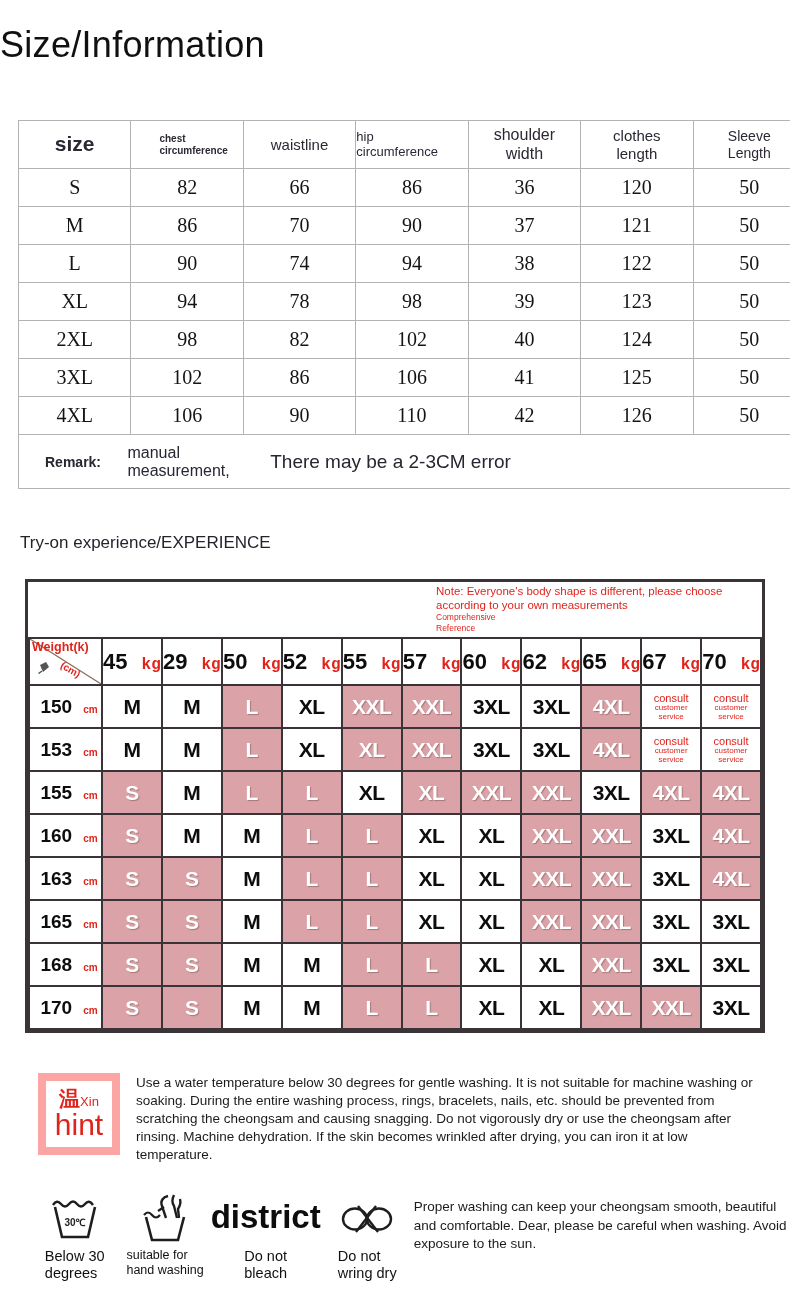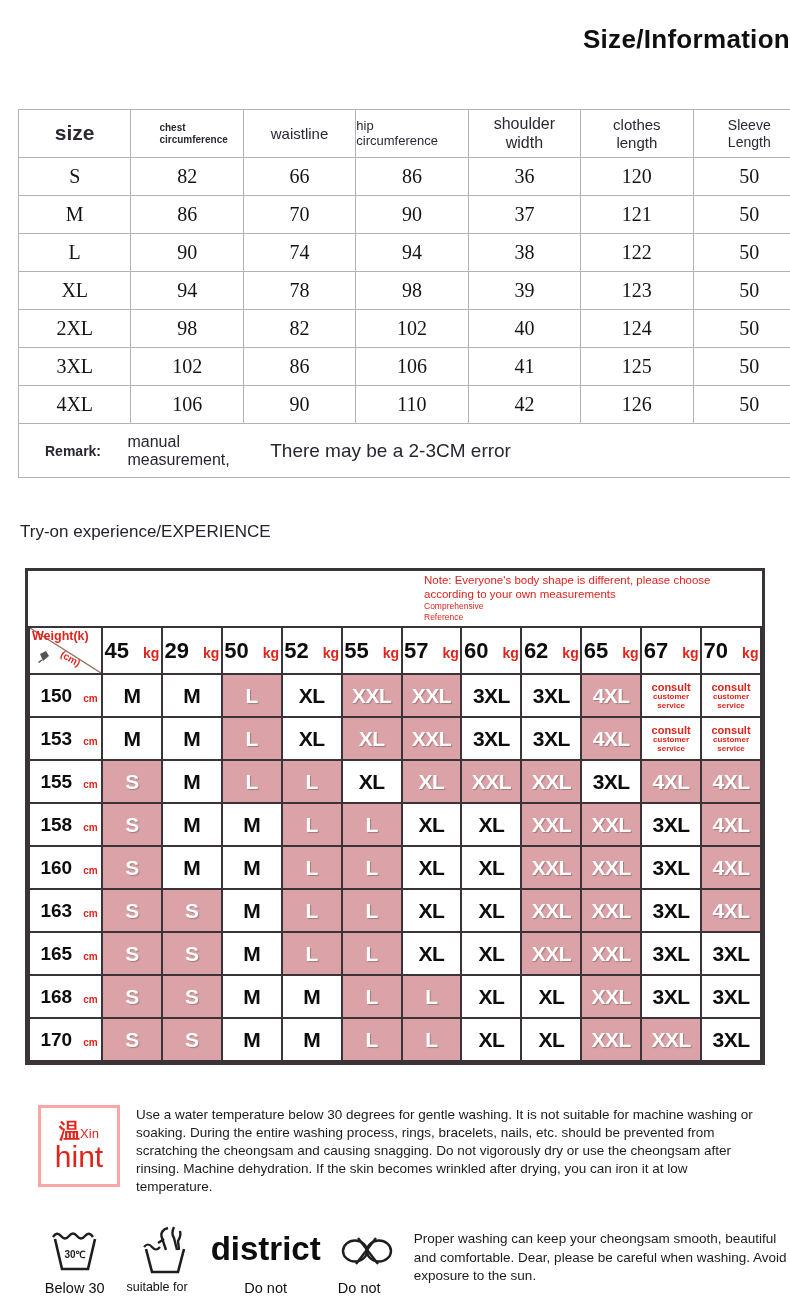--- a/index.html
+++ b/index.html
@@ -8,23 +8,23 @@
     background: #ffffff;
     font-family: "Liberation Sans", sans-serif;
     color: #1c1c1c;
     overflow: hidden;
   }
   .page { position: relative; width: 790px; }
 
   
   .page-title {
     margin-top: 24px;
-    text-align: right;
-    font-size: 26px;
-    font-weight: 700;
+    text-align: left;
+    font-size: 36px;
+    font-weight: 400;
     color: #101010;
     letter-spacing: 0.3px;
   }
 
   
   table.size-table {
     margin: 54px 0 0 18px;
     width: 788px;
     border-collapse: collapse;
     table-layout: fixed;
@@ -58,53 +58,53 @@
   .remark-error { font-size: 19px; color: #2a2530; margin-left: 36px; vertical-align: middle; }
 
   
   .tryon-heading { margin: 44px 0 0 20px; font-size: 17px; color: #26222c; }
 
   
   .tryon-box { margin: 26px 0 0 25px; width: 740px; border: 3px solid #3a3338; }
   .tryon-titlebar { position: relative; height: 55px; background: #fff; }
   .tryon-title { position: absolute; left: 7px; top: 20px; color: #e0241c; font-size: 16px; white-space: nowrap; }
   .tryon-title .sub { margin-left: 14px; }
-  .tryon-note { position: absolute; left: 396px; top: 3px; color: #e0241c; font-size: 11.5px; line-height: 1.18; }
+  .tryon-note { position: absolute; left: 408px; top: 3px; color: #e0241c; font-size: 11.5px; line-height: 1.18; }
   .tryon-note .small { font-size: 8.5px; line-height: 1.25; }
   .tryon-note .small:nth-of-type(1) { margin-top: 4px; }
 
   table.tryon-table { width: 100%; border-collapse: collapse; table-layout: fixed; }
   table.tryon-table th, table.tryon-table td {
     border: 2px solid #3a3338;
     text-align: center; vertical-align: middle;
     background: #fff; overflow: hidden;
   }
   table.tryon-table thead th { height: 47px; }
   table.tryon-table tbody th, table.tryon-table tbody td { height: 43px; }
   .wnum { font-size: 22px; font-weight: 700; color: #0d0d0d; }
-  .wunit { font-size: 14px; font-weight: 700; color: #e0241c; margin-left: 14px; }
+  .wunit { font-size: 16px; font-weight: 700; color: #e0241c; margin-left: 14px; font-family: Liberation Mono, monospace; }
   th.corner { position: relative; padding: 0; }
   .corner-weight { position: absolute; left: 2px; top: 1px; color: #e0241c; font-size: 12.5px; }
   .corner-cm { position: absolute; left: 30px; top: 25px; color: #e0241c; font-size: 10px; transform: rotate(30deg); }
   .corner-scale-icon { position: absolute; left: 7px; top: 21px; }
   svg.diag-line { position: absolute; left: 0; top: 0; width: 100%; height: 100%; }
   th.h-cell { text-align: left; padding-left: 7px; }
   .hnum { font-size: 19px; font-weight: 700; color: #0d0d0d; }
   .hunit { font-size: 10px; color: #e0241c; margin-left: 4px; padding-left: 7px; }
   td.cell { font-size: 21px; font-weight: 700; color: #0d0d0d; letter-spacing: -0.5px; }
   td.cell.p { background: #dba2a7; color: #ffffff; text-shadow: 1px 1px 1px rgba(100,70,70,0.45); }
-  td.cell.c { font-weight: 700; color: #e0241c; line-height: 1.1; }
+  td.cell.c { font-weight: 400; color: #e0241c; line-height: 1.1; }
   td.cell.c .c1 { font-size: 11px; letter-spacing: 0; }
   td.cell.c .c2 { font-size: 8px; line-height: 1.1; letter-spacing: 0; }
 
   
   .hint-row { margin: 40px 0 0 38px; display: flex; }
   .hint-box {
     width: 82px; height: 82px; flex: 0 0 82px;
-    border: 3px solid #fca5a5;
+    border: 8px solid #fca5a5;
     display: flex; flex-direction: column; align-items: center; justify-content: center;
     color: #e0241c;
   }
   .hint-box .line1 { line-height: 1; }
   .hint-box .wen { font-size: 21px; font-weight: 700; }
   .hint-box .xin { font-size: 13px; }
   .hint-box .word { font-size: 30px; line-height: 1.05; }
   .hint-text { margin-left: 16px; margin-top: 1px; width: 628px; font-size: 13.5px; line-height: 1.34; color: #1b1b1b; }
 
   
@@ -311,34 +311,20 @@
             <td class="cell p">L</td>
             <td class="cell">XL</td>
             <td class="cell p">XL</td>
             <td class="cell p">XXL</td>
             <td class="cell p">XXL</td>
             <td class="cell">3XL</td>
             <td class="cell p">4XL</td>
             <td class="cell p">4XL</td>
           </tr>
           <tr>
-            <th class="h-cell"><span class="hnum">158</span><span class="hunit">cm</span></th>
-            <td class="cell p">S</td>
-            <td class="cell">M</td>
-            <td class="cell">M</td>
-            <td class="cell p">L</td>
-            <td class="cell p">L</td>
-            <td class="cell">XL</td>
-            <td class="cell">XL</td>
-            <td class="cell p">XXL</td>
-            <td class="cell p">XXL</td>
-            <td class="cell">3XL</td>
-            <td class="cell p">4XL</td>
-          </tr>
-          <tr>
             <th class="h-cell"><span class="hnum">160</span><span class="hunit">cm</span></th>
             <td class="cell p">S</td>
             <td class="cell">M</td>
             <td class="cell">M</td>
             <td class="cell p">L</td>
             <td class="cell p">L</td>
             <td class="cell">XL</td>
             <td class="cell">XL</td>
             <td class="cell p">XXL</td>
             <td class="cell p">XXL</td>

